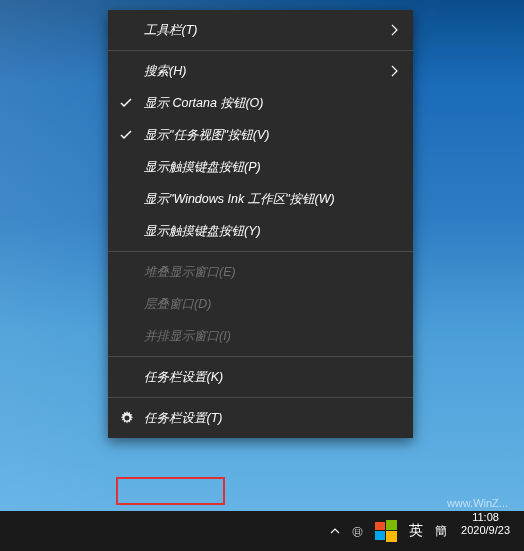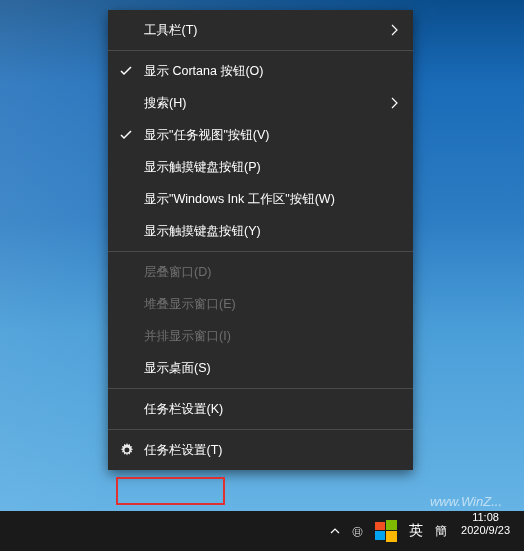--- a/index.html
+++ b/index.html
@@ -47,20 +47,21 @@
       padding: 4px 0;
       box-shadow: 0 4px 12px rgba(0,0,0,0.5);
     }
     .menu-item {
       height: 32px;
       display: flex;
       align-items: center;
       padding: 0 14px 0 36px;
       position: relative;
       cursor: default;
+      font-style: italic;
     }
     .menu-item.disabled {
       color: #6f6f6f;
     }
     .menu-separator {
       height: 1px;
       background: #4a4a4a;
       margin: 4px 0;
     }
     .check-icon {
@@ -125,24 +126,23 @@
       display: flex;
       flex-direction: column;
       align-items: center;
       line-height: 1.2;
       font-size: 11px;
       padding: 0 8px;
     }
     .watermark {
       position: absolute;
       bottom: 42px;
-      right: 22px;
+      right: 16px;
       color: rgba(255,255,255,0.6);
-      font-size: 13px;
-      font-style: italic;
+      font-size: 11px;
       pointer-events: none;
     }
     .win-logo {
       width: 22px;
       height: 22px;
       display: inline-block;
     }
   </style>
 </head>
 <body>
@@ -158,75 +158,72 @@
     <span class="submenu-arrow">
       <svg viewBox="0 0 8 12" fill="#ffffff">
           <path d="M1 1 L6 6 L1 11" stroke="#ffffff" stroke-width="1.2" fill="none"></path>
         </svg>
     </span>
   </div>
 
   <div class="menu-separator"></div>
 
   <div class="menu-item">
-    <span class="check-icon">
-      <svg viewBox="0 0 12 12">
-          <path d="M1 6 L4 9 L11 2" stroke="#ffffff" stroke-width="1.5" fill="none"></path>
-        </svg>
-    </span>
-    <span>显示 Cortana 按钮(O)</span>
-  </div>
-
-  <div class="menu-item">
     <span>搜索(H)</span>
     <span class="submenu-arrow">
       <svg viewBox="0 0 8 12" fill="#ffffff">
           <path d="M1 1 L6 6 L1 11" stroke="#ffffff" stroke-width="1.2" fill="none"></path>
         </svg>
     </span>
   </div>
 
   <div class="menu-item">
     <span class="check-icon">
       <svg viewBox="0 0 12 12">
           <path d="M1 6 L4 9 L11 2" stroke="#ffffff" stroke-width="1.5" fill="none"></path>
         </svg>
     </span>
+    <span>显示 Cortana 按钮(O)</span>
+  </div>
+
+  <div class="menu-item">
+    <span class="check-icon">
+      <svg viewBox="0 0 12 12">
+          <path d="M1 6 L4 9 L11 2" stroke="#ffffff" stroke-width="1.5" fill="none"></path>
+        </svg>
+    </span>
     <span>显示"任务视图"按钮(V)</span>
   </div>
 
   <div class="menu-item">
     <span>显示触摸键盘按钮(P)</span>
   </div>
 
   <div class="menu-item">
     <span>显示"Windows Ink 工作区"按钮(W)</span>
   </div>
 
   <div class="menu-item">
     <span>显示触摸键盘按钮(Y)</span>
   </div>
 
   <div class="menu-separator"></div>
+
+  <div class="menu-item disabled">
+    <span>堆叠显示窗口(E)</span>
+  </div>
 
   <div class="menu-item disabled">
     <span>层叠窗口(D)</span>
   </div>
 
   <div class="menu-item disabled">
-    <span>堆叠显示窗口(E)</span>
-  </div>
-
-  <div class="menu-item disabled">
     <span>并排显示窗口(I)</span>
   </div>
 
-  <div class="menu-item">
-    <span>显示桌面(S)</span>
-  </div>
 
   <div class="menu-separator"></div>
 
   <div class="menu-item">
     <span>任务栏设置(K)</span>
   </div>
 
   <div class="menu-separator"></div>
 
 

